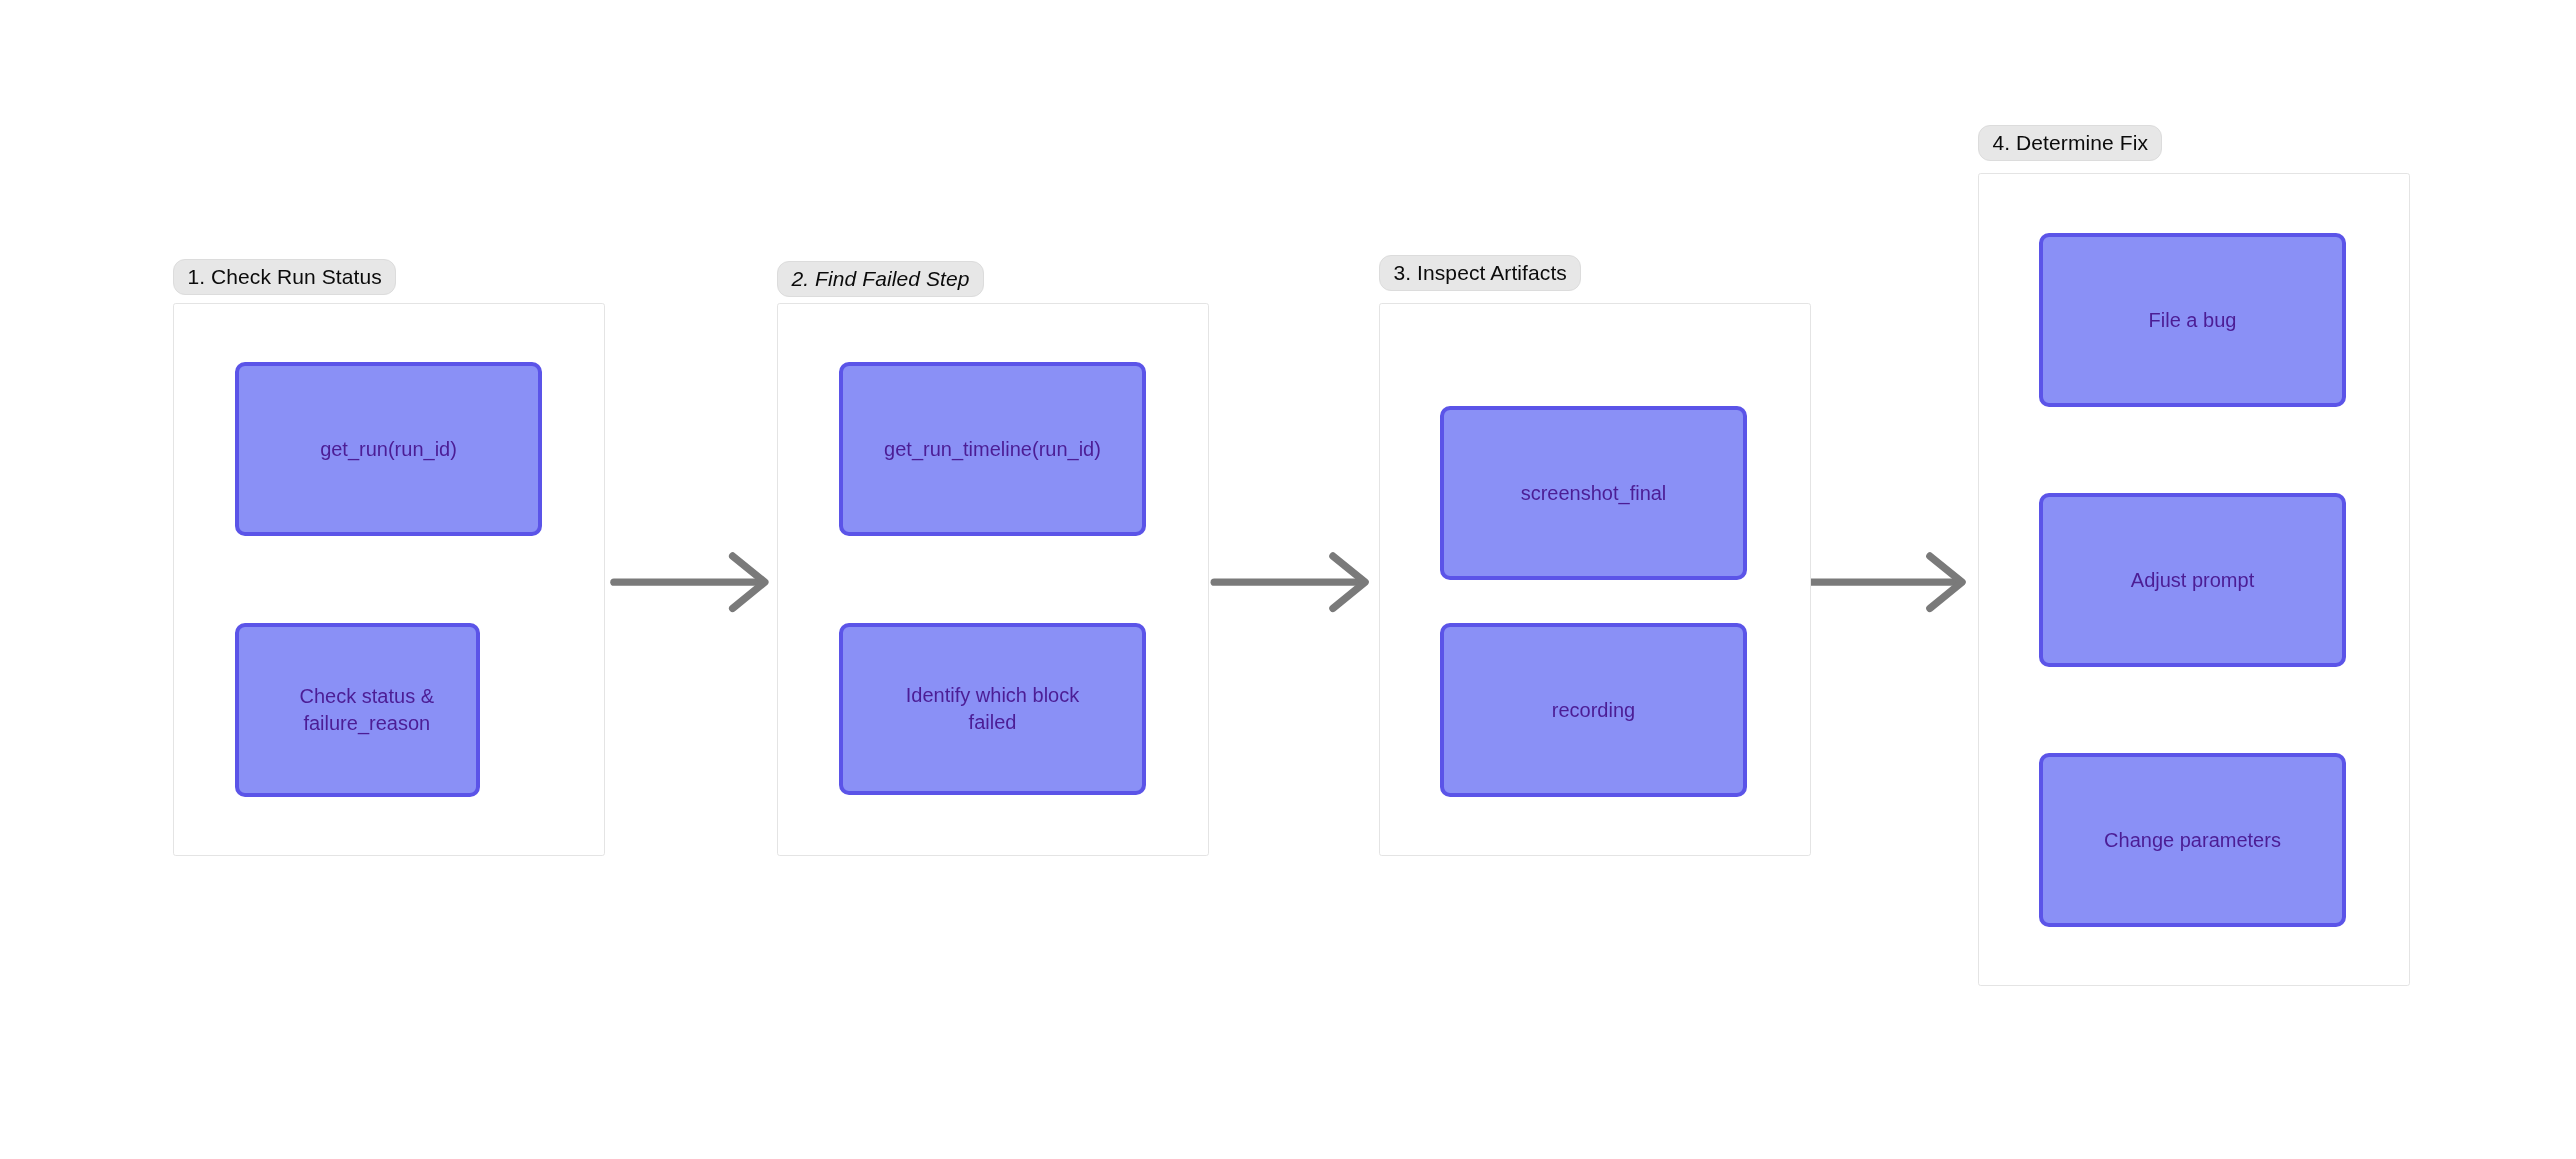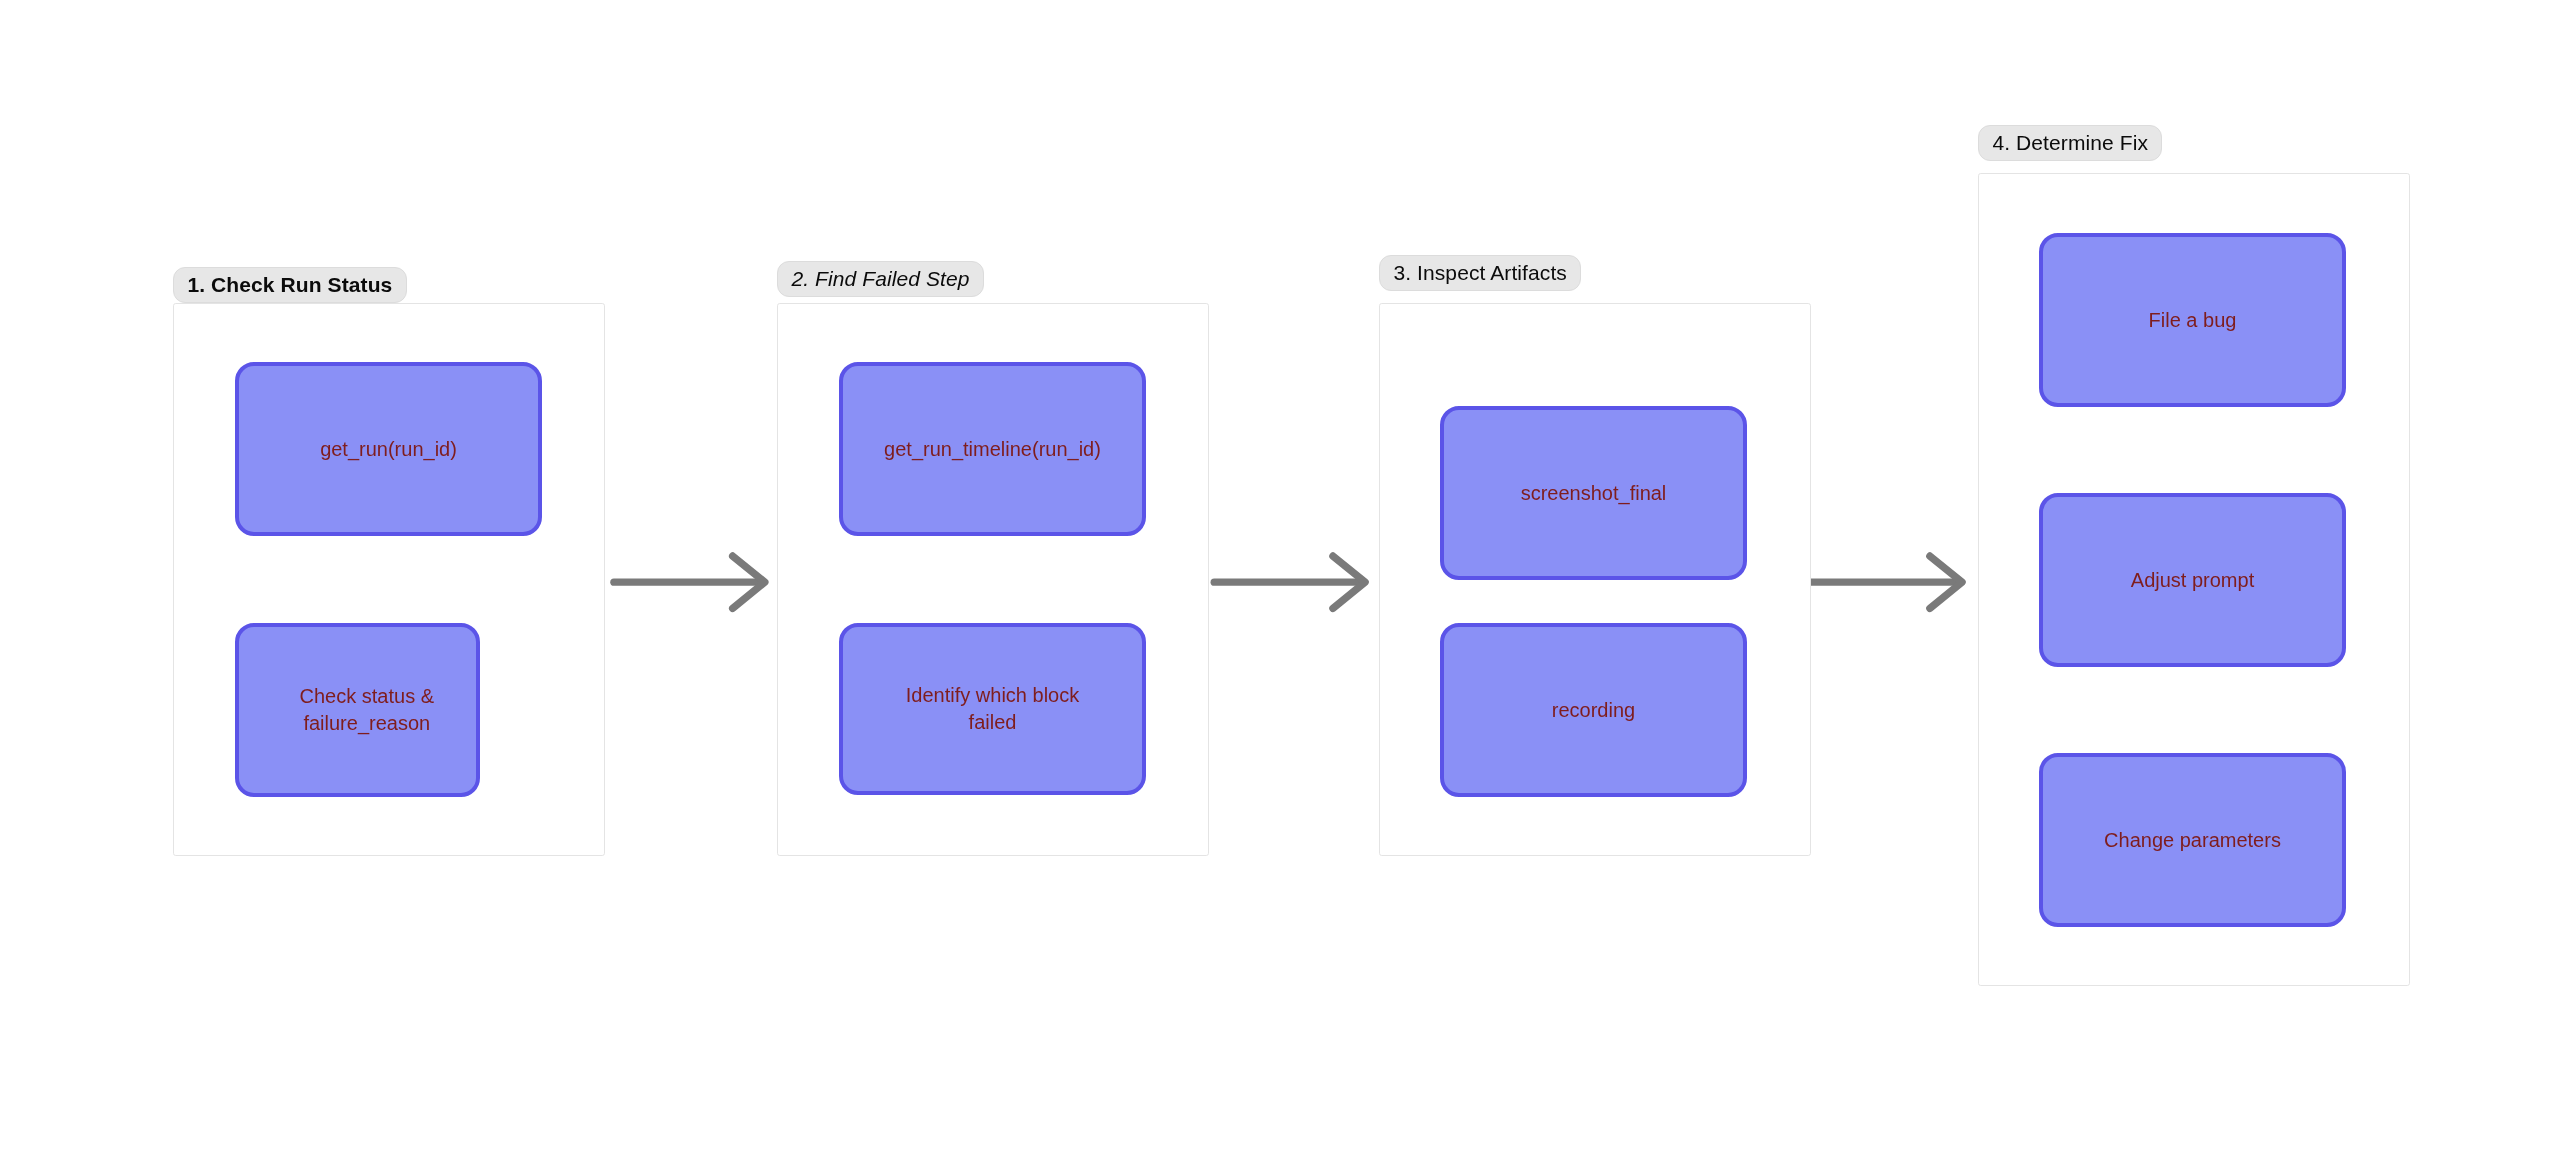--- a/index.html
+++ b/index.html
@@ -52,26 +52,26 @@
     white-space: nowrap;
     font-family: "Liberation Sans", sans-serif;
   }
 
   
   .node {
     position: absolute;
     box-sizing: border-box;
     background: #8a90f6;
     border: 4px solid #5b54e8;
-    border-radius: 19px;
+    border-radius: 10px;
     display: flex;
     align-items: center;
     justify-content: center;
     text-align: center;
-    color: #7f1d1d;
+    color: #4c1d95;
     font-size: 20px;
     font-weight: 400;
     line-height: 1.35;
     padding: 0 17.4px;
     font-family: "Liberation Sans", sans-serif;
   }
   .node .node-text {
     display: block;
     white-space: pre-line;
   }
@@ -103,21 +103,21 @@
         <polyline points="1987,829 2035,868 1987,907"></polyline>
       </g>
 
       <g>
         <line x1="2700" y1="868" x2="2920" y2="868"></line>
         <polyline points="2877,829 2925,868 2877,907"></polyline>
       </g>
     </g>
   </svg>
 
-  <div class="panel-label" style="left:173px; top:267px;font-weight:bold;">1. Check Run Status</div>
+  <div class="panel-label" style="left:173px; top:259px;">1. Check Run Status</div>
   <div class="panel" style="left:173px; top:303px; width:432px; height:553px;"></div>
   <div class="node" style="left:235px; top:362px; width:307px; height:174px;">
     <span class="node-text">get_run(run_id)</span>
   </div>
   <div class="node" style="left:235px; top:623px; width:245px; height:174px;padding-left:36px;">
     <span class="node-text">Check status &amp;
 failure_reason</span>
   </div>
 
   <div class="panel-label" style="left:777px; top:261px;font-style:italic;">2. Find Failed Step</div>

